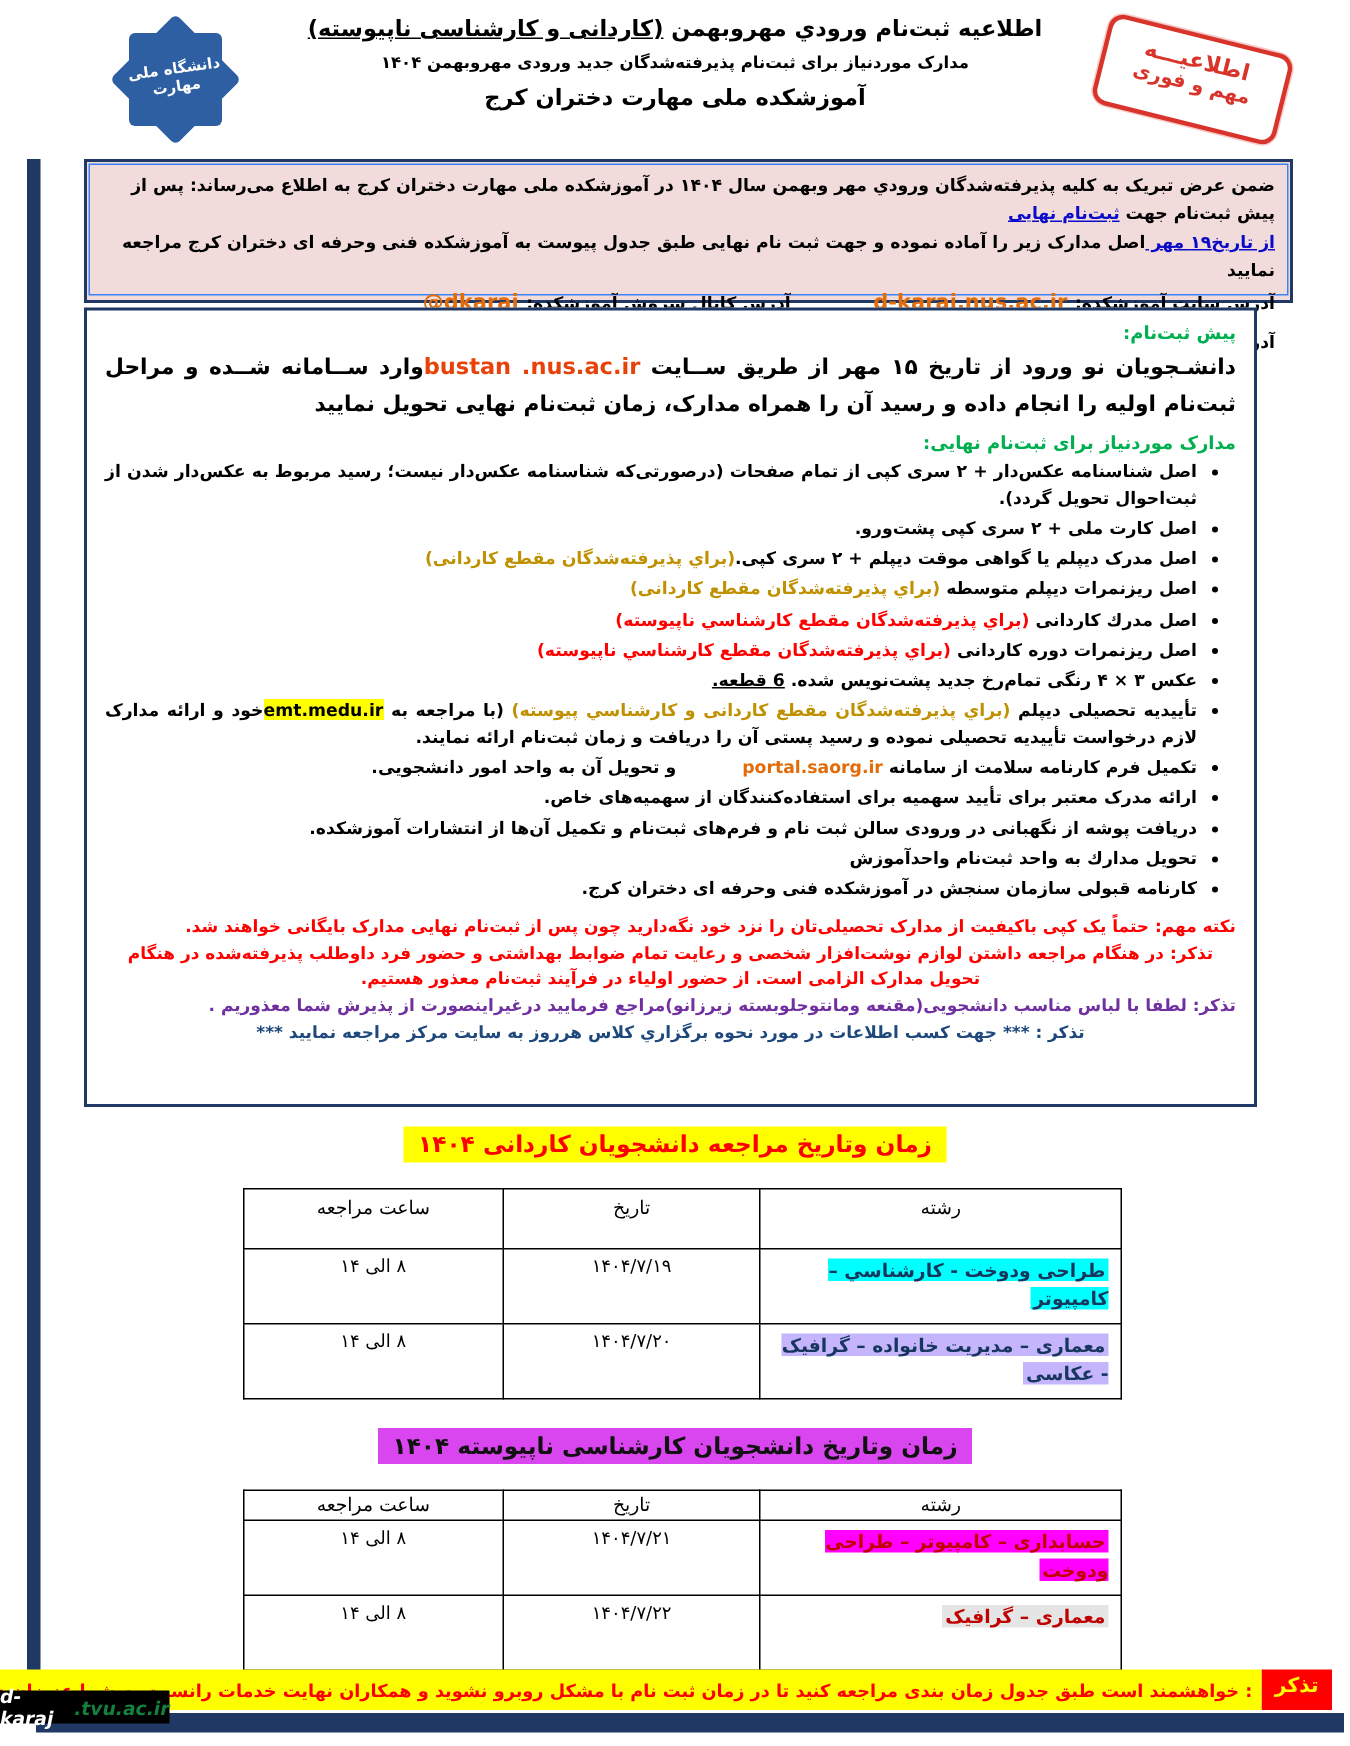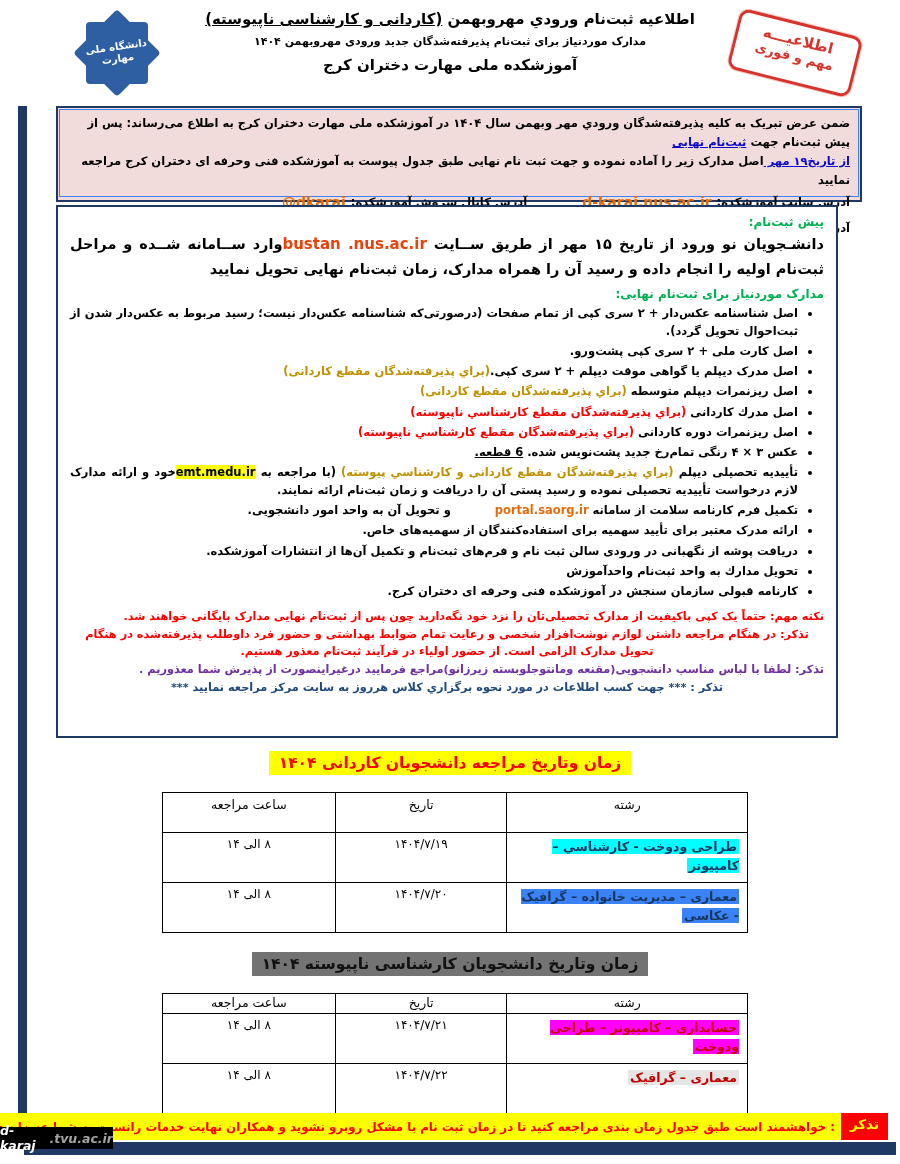--- a/index.html
+++ b/index.html
@@ -54,41 +54,41 @@
   .p-hl{ background:#FFFF00; }
   .p-ul{ text-decoration:underline;margin-left:33px; }
   .notes{ margin-top:9px; }
   .note{ font-size:11.3px; font-weight:bold; line-height:1.5; margin-bottom:1px;}
   .n-red{ color:#FF0000; } .n-purple{ color:#7030A0; } .n-navy{ color:#1F497D; }
   .n-center{ text-align:center; }
   
   .sec-title{ position:absolute; left:0; right:0; text-align:center; font-weight:bold;}
   .sec-title span{ display:inline-block; padding:3px 10px; font-size:15.5px;}
   .st-yellow span{ background:#FFFF00; color:#FF0000;}
-  .st-red span{ background:#737373; color:#111;}
+  .st-red span{ background:#d946ef; color:#111;}
   
   table.sched{ position:absolute; right:152px; width:586px; border-collapse:collapse;
     font-size:12px; color:#000; background:#fff;}
   table.sched th, table.sched td{ border:1px solid #000; vertical-align:top; padding:4px 8px; text-align:center;}
   table.sched th{ font-weight:normal; font-size:12.5px;}
   table.sched .major-cell{ text-align:right; }
   .mark{ padding:0 2px; font-weight:bold; font-size:12.5px; line-height:1.55;}
   #table-0 th{ height:40px; } #table-0 td{ height:50px; }
   #table-1 th{ height:20px; padding:1px 8px;} #table-1 td{ height:50px; }
   
   .bottom-notice{ position:absolute; right:12px; left:14px; top:1113px; height:27px;
     display:flex; direction:rtl; z-index:2;}
   .notice-chip{ background:#FF0000; color:#FFFF00; font-weight:bold; font-size:13.5px;
     padding:3px 9px; white-space:nowrap;}
   .notice-bar{ flex:1; background:#FFFF00; color:#FF0000; font-weight:bold; font-size:11.8px;
     display:flex; align-items:center; justify-content:center; padding:0 6px; white-space:nowrap;}
   .site-box{ position:absolute; left:0; top:1127px; width:113px; height:22px; background:#000;
     z-index:3; color:#fff; font-style:italic; font-weight:bold; font-size:12.5px;
     display:flex; align-items:center; justify-content:center; direction:ltr;}
-  .site-box .suffix{ color:#a3a3a3; }
+  .site-box .suffix{ color:#15803d; }
 </style>
 </head>
 <body>
 
 <div class="page">
 
   <div class="header">
     <div class="logo">
       <div class="sq"></div>
       <div class="sq r45"></div>
@@ -175,21 +175,21 @@
           <th>ساعت مراجعه</th>
         </tr>
       </thead>
     <tbody>
         <tr>
           <td class="major-cell"><span class="mark" style="background: rgb(0, 255, 255); color: rgb(23, 54, 93);">طراحی ودوخت  - کارشناسي – کامپیوتر</span></td>
           <td>۱۴۰۴/۷/۱۹</td>
           <td>۸ الی ۱۴</td>
         </tr>
         <tr>
-          <td class="major-cell"><span class="mark" style="background: #3b82f6; color: rgb(23, 54, 93);">معماری – مدیریت خانواده – گرافیک - عکاسی</span></td>
+          <td class="major-cell"><span class="mark" style="background: #c4b5fd; color: rgb(23, 54, 93);">معماری – مدیریت خانواده – گرافیک - عکاسی</span></td>
           <td>۱۴۰۴/۷/۲۰</td>
           <td>۸ الی ۱۴</td>
         </tr>
       </tbody>
   </table>
 
   <div class="sec-title st-red" style="top:952px;"><span>زمان وتاریخ دانشجویان کارشناسی ناپیوسته ۱۴۰۴</span></div>
   <table class="sched" id="table-1" style="top:993px;">
     <colgroup>
         <col style="width:241px">

